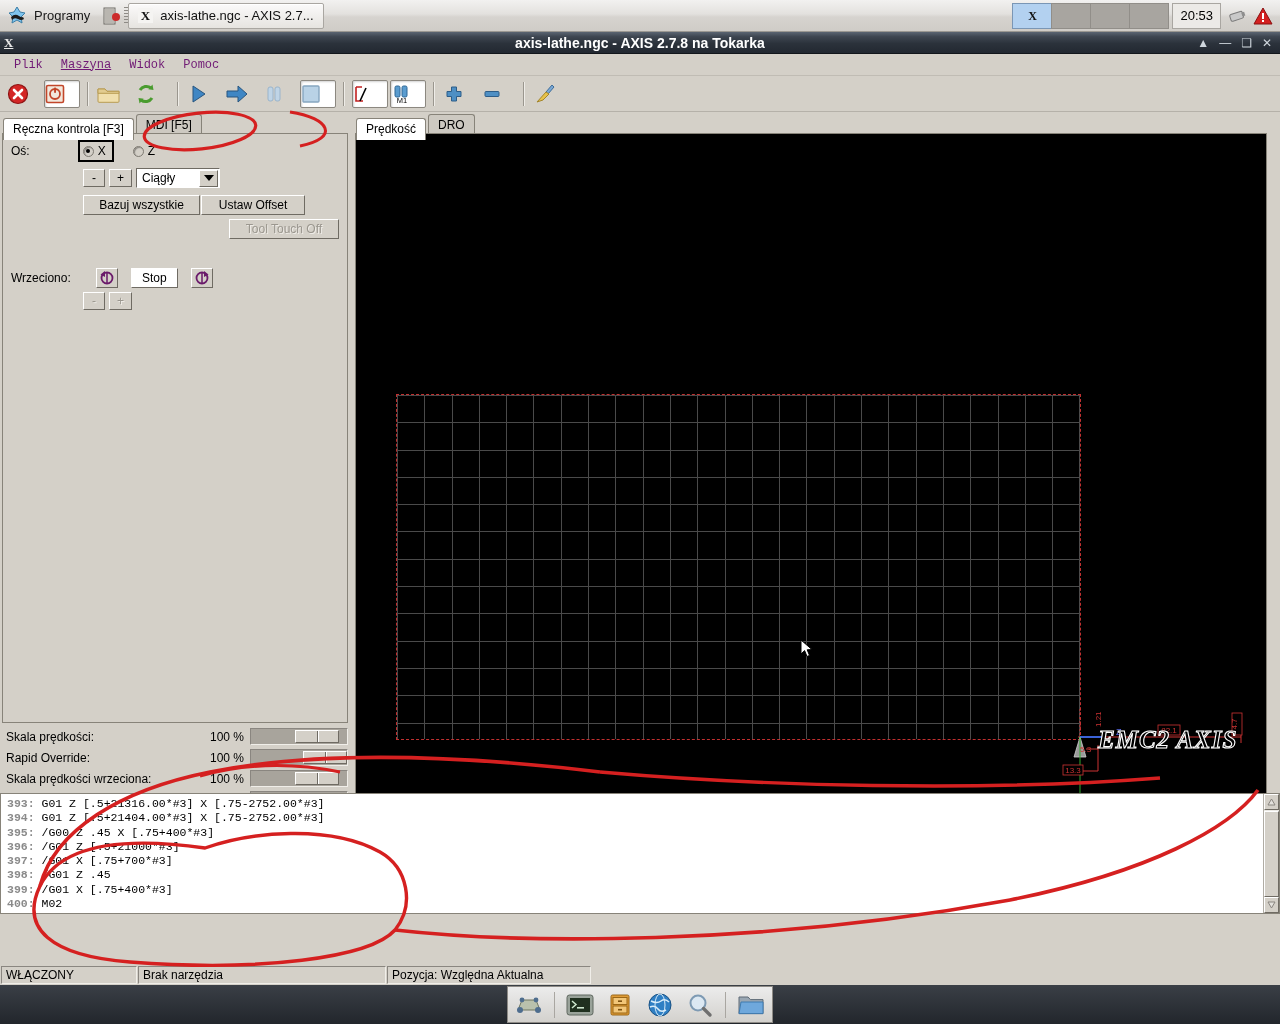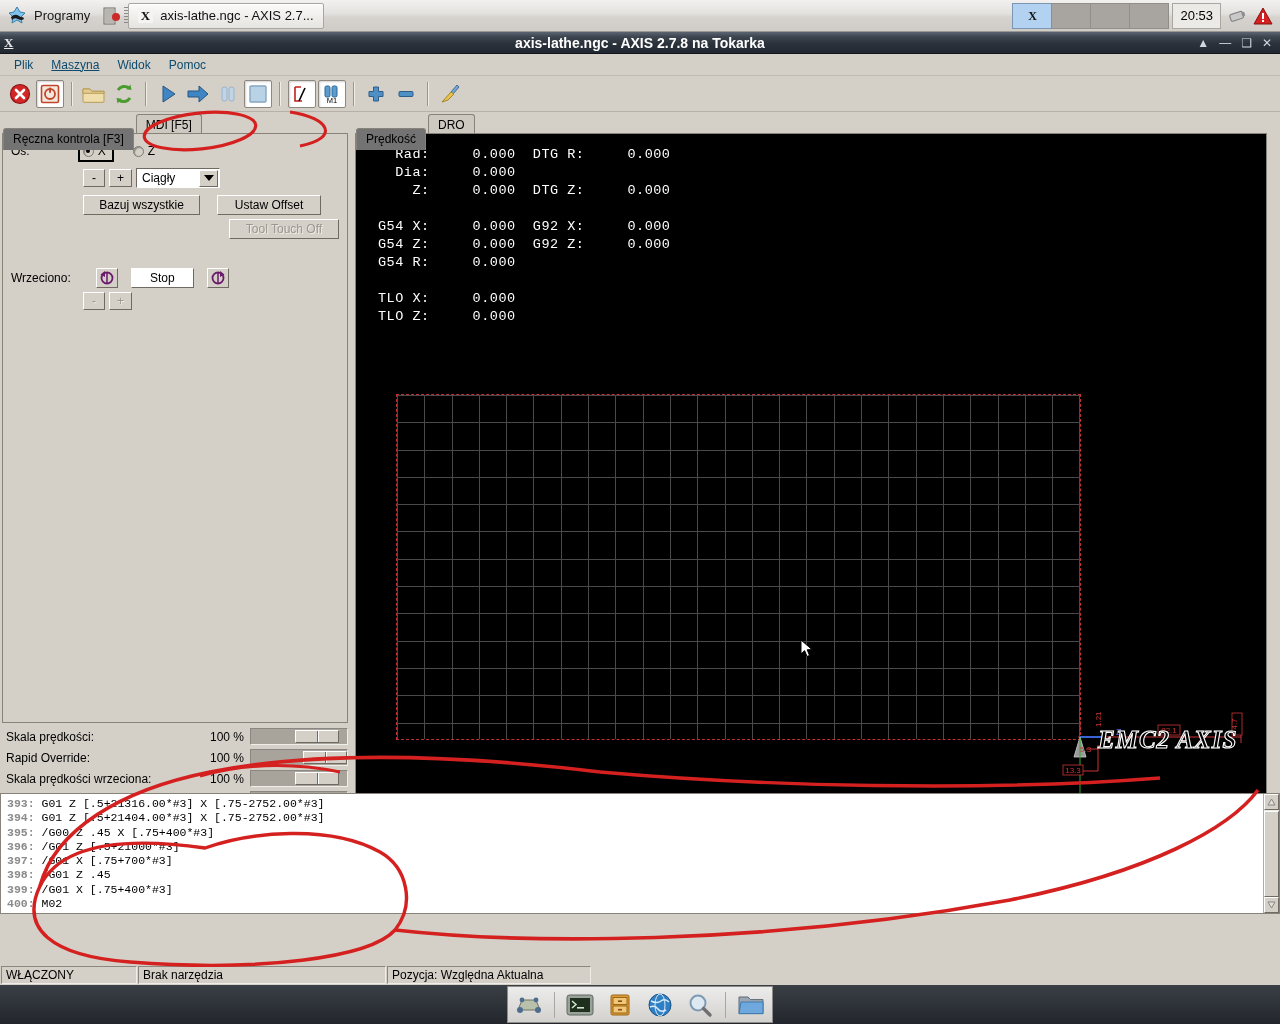--- a/index.html
+++ b/index.html
@@ -75,52 +75,52 @@
   }
   .title-ctrls { margin-left: auto; display: flex; align-items: center;
     gap: 10px; padding-right: 8px; z-index: 2; }
   .tc { color: #cfd6dd; font-size: 12px; line-height: 1; cursor: default; }
 
   .menubar {
     height: 22px; display: flex; align-items: center; gap: 2px;
     background: #d4d0c8; padding-left: 6px;
     border-bottom: 1px solid #c0bcb4;
   }
-  .menu-item { padding: 2px 8px; font-size: 12px; color: #0c4a6e; }
+  .menu-item { padding: 2px 8px; font-size: 12px; color: #701a75; font-family: Liberation Mono, monospace; }
   .menu-item u { text-decoration: underline; }
 
   .toolbar {
     height: 36px; display: flex; align-items: center;
     background: #d4d0c8; padding-left: 6px; gap: 2px;
     border-bottom: 1px solid #b5b1a9;
   }
   .tool-btn {
-    width: 28px; height: 28px; display: flex;
-    align-items: center; justify-content: center;
+    width: 36px; height: 28px; display: flex;
+    align-items: center; justify-content: flex-start;
     border: 1px solid transparent; border-radius: 2px;
   }
   .tool-btn.pressed { border: 1px solid #8c8880; background: #fff;
     box-shadow: inset 1px 1px 2px rgba(0,0,0,.18); }
   .tool-div { width: 2px; height: 24px; margin: 0 5px;
     border-left: 1px solid #9a968e; border-right: 1px solid #efede8; }
 
   
   .main-area { position: relative; height: 729px; display: flex; }
 
   
   .left-pane { width: 352px; background: #d4d0c8; position: relative; }
   .tabs-row { display: flex; align-items: flex-end; height: 22px;
     padding-left: 3px; background: #d4d0c8; }
   .tab {
     padding: 3px 9px 3px 9px; font-size: 12px; color: #000;
     background: #cdc9c1; border: 1px solid #878379;
     border-bottom: none; border-radius: 3px 3px 0 0; margin-right: 2px;
     position: relative; top: 1px;
   }
-  .tab.active { background: #737373; padding-bottom: 4px; top: 16px; z-index:2; }
+  .tab.active { background: #ffffff; padding-bottom: 4px; top: 6px; z-index:2; }
   .tab-body {
     position: absolute; left: 2px; right: 4px; top: 21px; bottom: 118px;
     background: #d4d0c8; border: 1px solid #878379; border-top-color: #878379;
   }
 
   .row { display: flex; align-items: center; }
   .lbl { font-size: 12px; color: #000; }
 
   .radio-grp { display: flex; align-items: center; }
   .radio-box { display: flex; align-items: center; gap: 4px; padding: 2px 6px 2px 3px; }
@@ -158,21 +158,21 @@
     border-right: 5px solid transparent; border-top: 6px solid #000; }
 
   .spindle-icon {
     width: 22px; height: 20px; background: #d4d0c8;
     border: 1px solid; border-color: #fff #6f6b63 #6f6b63 #fff;
     display: flex; align-items: center; justify-content: center;
   }
   .stopbtn {
     background: #fff; border: 1px solid;
     border-color: #fff #6f6b63 #6f6b63 #fff;
-    font-size: 12px; padding: 2px 18px; color: #000;
+    font-size: 12px; padding: 2px 10px; color: #000;
   }
 
   
   .sliders {
     position: absolute; left: 0; right: 0; bottom: 0; height: 118px;
     background: #d4d0c8; padding: 3px 4px 0 6px;
   }
   .slider-row { display: flex; align-items: center; height: 21px; }
   .sl-name { font-size: 12px; color: #000; }
   .sl-val { font-size: 12px; color: #000; margin-left: auto;
@@ -464,21 +464,21 @@
             <button class="btn sm">-</button>
             <button class="btn sm">+</button>
             <div class="combo">
               <span class="cval">Ciągły</span>
               <span class="carrow">
                   <span class="tri-down"></span>
                 </span>
             </div>
           </div>
 
-          <div class="row" style="margin:7px 0 0 80px; gap:17px;">
+          <div class="row" style="margin:7px 0 0 80px; gap:1px;">
             <button class="btn" style="width:117px;">Bazuj wszystkie</button>
             <button class="btn" style="width:104px;">Ustaw Offset</button>
           </div>
           <div class="row" style="margin:4px 0 0 202px;">
             <button class="btn disabled" style="width:110px;margin-left:24px;">Tool Touch Off</button>
           </div>
 
           <div class="row" style="margin:29px 0 0 8px; gap:13px;">
             <span class="lbl" style="width:72px;">Wrzeciono:</span>
             <span class="spindle-icon">
@@ -543,30 +543,20 @@
         </div>
       </div>
 
       <div class="right-pane">
         <div class="pv-tabs">
           <div class="tab active">Prędkość</div>
           <div class="tab">DRO</div>
         </div>
 
         <div class="pv-canvas">
-          <pre class="dro-text">  Rad:     0.000  DTG R:     0.000
-  Dia:     0.000
-    Z:     0.000  DTG Z:     0.000
-
-G54 X:     0.000  G92 X:     0.000
-G54 Z:     0.000  G92 Z:     0.000
-G54 R:     0.000
-
-TLO X:     0.000
-TLO Z:     0.000</pre>
 
           <div class="grid-wrap">
             <div class="grid-inner"></div>
             <div class="grid-border"></div>
           </div>
 
           <svg class="axis-ind" viewBox="0 0 195 95">
             <line x1="22" y1="28" x2="185" y2="28" stroke="#cc3333" stroke-width="1"></line>
             <line x1="24" y1="28" x2="48" y2="28" stroke="#3b63d8" stroke-width="2"></line>
             <line x1="24" y1="0" x2="24" y2="28" stroke="#cc3333" stroke-width="1" stroke-dasharray="2 2"></line>

